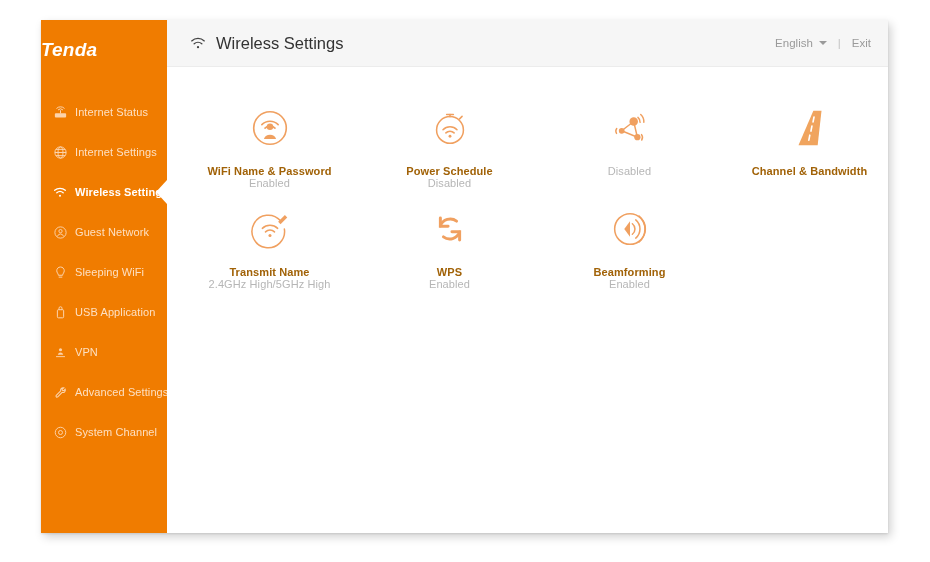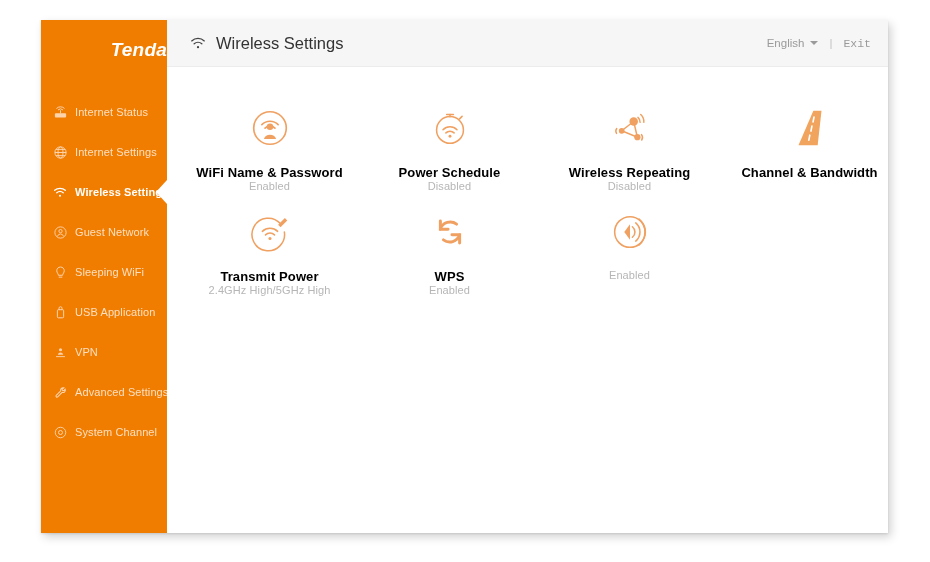--- a/index.html
+++ b/index.html
@@ -31,21 +31,21 @@
   #sidebar {
     width: 126px;
     min-width: 126px;
     background: #f07c00;
     position: relative;
   }
   #brand-logo {
     height: 48px;
     display: flex;
     align-items: center;
-    justify-content: flex-end;
+    justify-content: flex-start;
     padding-top: 6px;
   }
   #brand-logo .logo-text {
     color: #ffffff;
     font-size: 19px;
     font-style: italic;
     font-weight: bold;
     letter-spacing: 0.2px;
     font-family: "Liberation Sans", sans-serif;
   }
@@ -146,21 +146,21 @@
     width: 0; height: 0;
     border-left: 4px solid transparent;
     border-right: 4px solid transparent;
     border-top: 4.5px solid #9a9a9a;
     margin-left: 6px;
   }
   #header-actions .sep {
     margin: 0 11px;
     color: #c2c2c2;
   }
-  #header-actions .exit-btn { cursor: pointer; font-family: Liberation Mono, monospace; }
+  #header-actions .exit-btn { cursor: pointer; }
 
   
   #feature-grid {
     flex: 1;
     padding: 22px 0 0 0;
   }
   .grid-row {
     display: flex;
   }
   .feature-tile {
@@ -171,22 +171,22 @@
     cursor: pointer;
   }
   .feature-tile .tile-icon {
     height: 56px;
     display: flex;
     align-items: center;
     justify-content: center;
     margin-bottom: 9px;
   }
   .feature-tile .tile-label {
-    font-size: 13px;
-    color: #000000;
+    font-size: 11px;
+    color: #a16207;
     font-weight: bold;
     letter-spacing: 0.1px;
   }
   .feature-tile .tile-status {
     font-size: 11px;
     color: #b6b6b6;
     letter-spacing: 0.1px;
     min-height: 13px;
   }
 </style>
@@ -365,21 +365,20 @@
               <path d="M30 17 L17 27 L34 34 Z"></path>
               <circle cx="30" cy="17" r="4.6" fill="#f0a060" stroke="none"></circle>
               <circle cx="17" cy="27" r="3.1" fill="#f0a060" stroke="none"></circle>
               <circle cx="34" cy="34" r="3.4" fill="#f0a060" stroke="none"></circle>
               <path d="M34.6 12.5a6.5 6.5 0 0 1 2.3 5.4"></path>
               <path d="M37.6 9.4a10.6 10.6 0 0 1 3.4 8.4"></path>
               <path d="M11.6 24.6a4.6 4.6 0 0 0-.2 5.2"></path>
               <path d="M38.5 31.2a5.2 5.2 0 0 1 .2 5.8"></path>
             </svg>
           </div>
-          <div class="tile-label">Wireless Repeating</div>
           <div class="tile-status">Disabled</div>
         </div>
 
         <div class="feature-tile">
           <div class="tile-icon">
             <svg width="46" height="48" viewBox="0 0 48 48" fill="none">
               <path d="M27.5 6 L36 6 L32 42 L12 42 Z" fill="#f0a45e"></path>
               <path d="M28.2 12.5 l-1 5.2 M26 22 l-1 5.2 M23.8 31.5 l-1 5.2" stroke="#ffffff" stroke-width="1.7" stroke-linecap="round"></path>
             </svg>
           </div>
@@ -394,21 +393,21 @@
         <div class="feature-tile">
           <div class="tile-icon">
             <svg width="46" height="46" viewBox="0 0 48 48" fill="none" stroke="#f0a060" stroke-width="1.6" stroke-linecap="round">
               <path d="M34.8 15.2A17 17 0 1 0 39 24"></path>
               <path d="M16 23.3a11.5 11.5 0 0 1 16 0"></path>
               <path d="M19.3 27a6.9 6.9 0 0 1 9.4 0"></path>
               <circle cx="24" cy="30.8" r="1.6" fill="#f0a060" stroke="none"></circle>
               <path d="M32.5 16.5 L39.5 9.5 L42 12 L35 19 Z" fill="#f0a060" stroke="none"></path>
             </svg>
           </div>
-          <div class="tile-label">Transmit Power</div>
+          <div class="tile-label">Transmit Name</div>
           <div class="tile-status">2.4GHz High/5GHz High</div>
         </div>
 
         <div class="feature-tile">
           <div class="tile-icon">
             <svg width="42" height="42" viewBox="0 0 48 48" fill="none" stroke="#f0a060" stroke-width="3.4" stroke-linecap="round">
               <path d="M13 20.5a12 12 0 0 1 18.5-5.5"></path>
               <path d="M35 27.5a12 12 0 0 1-18.5 5.5"></path>
               <path d="M13 11.5 L13 20.8 L21.8 20.8" fill="none"></path>
               <path d="M35 36.5 L35 27.2 L26.2 27.2" fill="none"></path>
@@ -421,20 +420,21 @@
         <div class="feature-tile">
           <div class="tile-icon">
             <svg width="46" height="46" viewBox="0 0 48 48" fill="none" stroke="#f0a060" stroke-width="1.6" stroke-linecap="round">
               <circle cx="24" cy="24" r="16"></circle>
               <path d="M24 16 L18 24 L24 32 Z" fill="#f0a060" stroke="none"></path>
               <path d="M26.5 18.5a7 7 0 0 1 0 11"></path>
               <path d="M30 14.5a12.5 12.5 0 0 1 0 19"></path>
               <path d="M33.5 10.5a18 18 0 0 1 0 27"></path>
             </svg>
           </div>
+          <div class="tile-label">Beamforming</div>
           <div class="tile-status">Enabled</div>
         </div>
 
         <div class="feature-tile"></div>
 
       </div>
 
     </div>
   </div>
 

